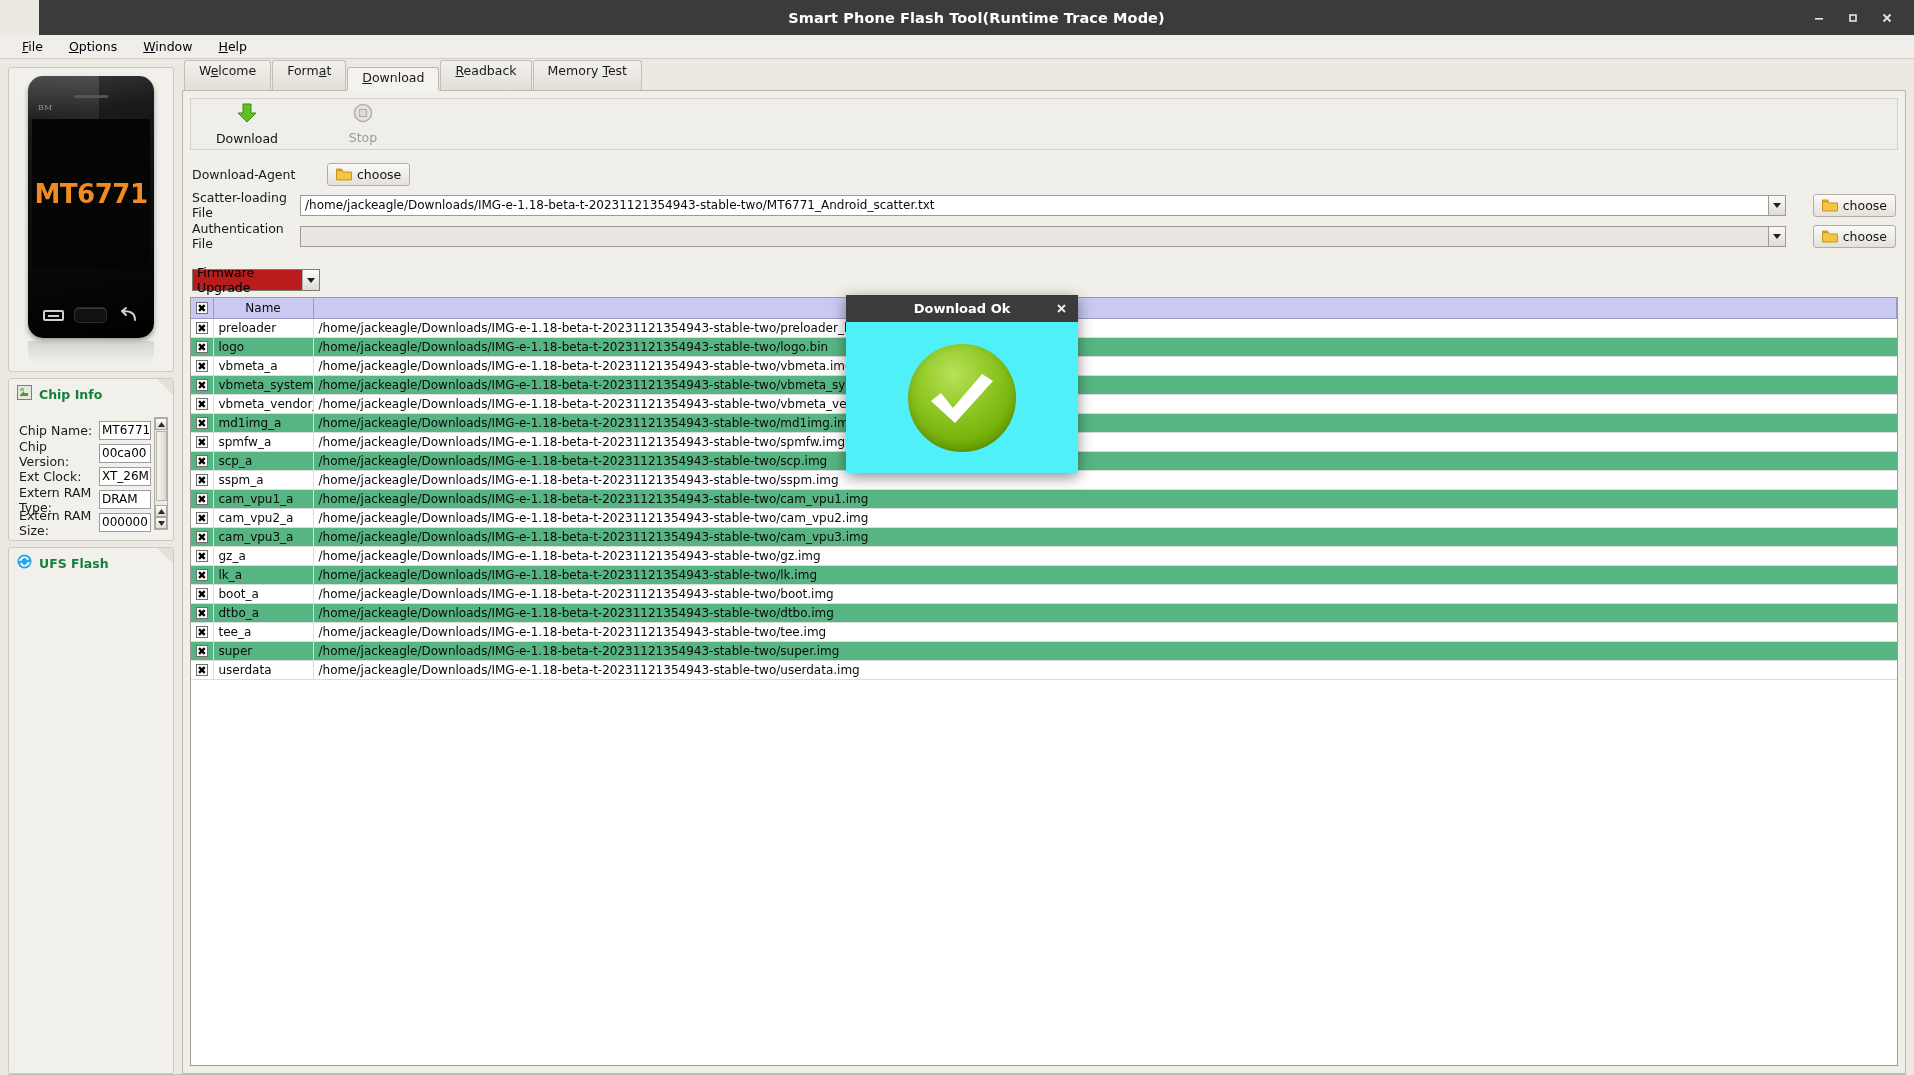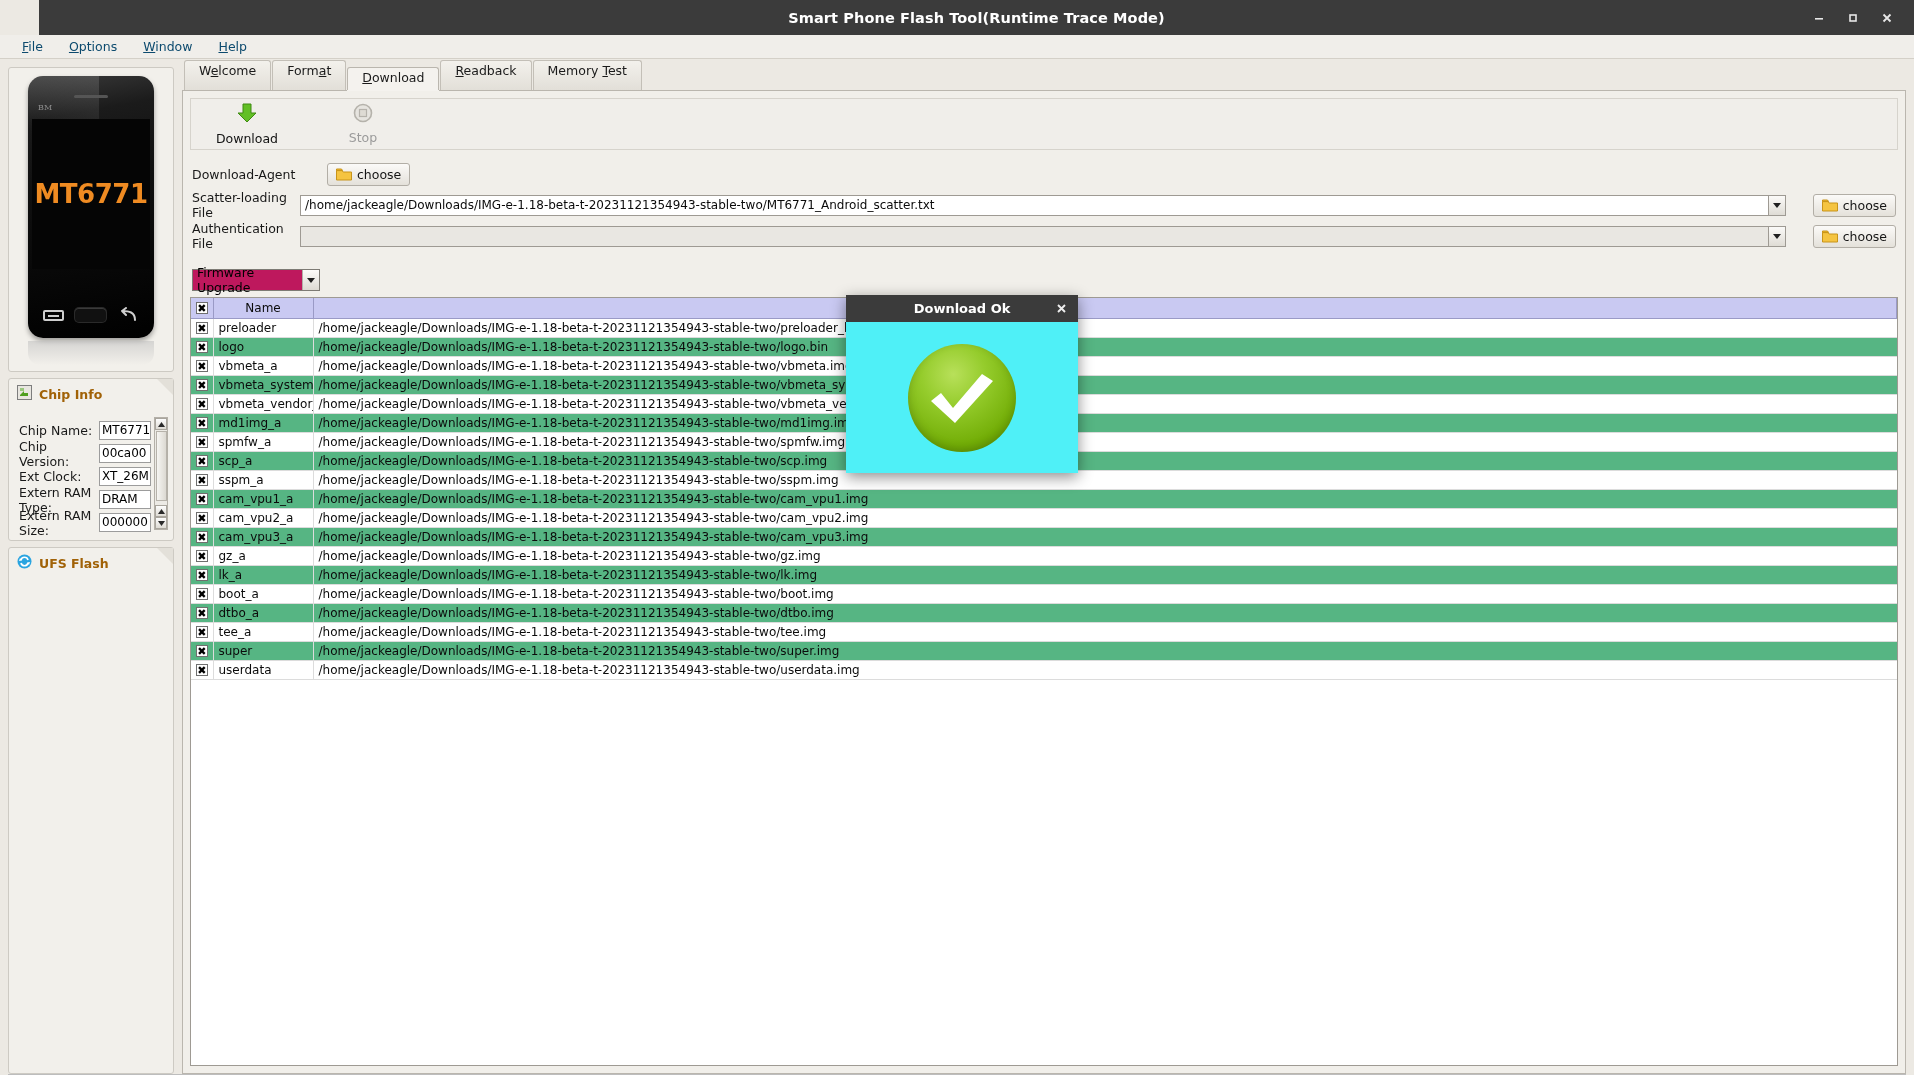--- a/index.html
+++ b/index.html
@@ -23,21 +23,21 @@
              padding-right: 10px; z-index: 2; }
   .winbtn { width: 34px; height: 30px; display: flex; align-items: center;
             justify-content: center; color: #e8e8e8; }
   .winbtn svg { display: block; }
 
   
   .menubar {
     height: 24px; background: #f0eeea; display: flex; align-items: center;
     padding-left: 9px; border-bottom: 1px solid #d4d0c8;
   }
-  .menuitem { font-size: 12.5px; color: #0c4a6e; padding: 2px 13px; }
+  .menuitem { font-size: 12.5px; color: #000000; padding: 2px 13px; }
   .menuitem u { text-decoration: underline; }
 
   
   .appbody { display: flex; height: calc(1075px - 35px - 25px); padding: 8px 8px 0 8px; gap: 8px; }
 
   
   .leftcol { width: 166px; display: flex; flex-direction: column; gap: 6px; }
   .phonebox {
     background: #f2f0eb; border: 1px solid #cdcac3; border-radius: 3px;
     height: 305px; display: flex; align-items: flex-start; justify-content: center;
@@ -87,21 +87,21 @@
     background: linear-gradient(180deg, rgba(190,190,190,.55), rgba(242,240,235,0));
     border-radius: 0 0 12px 12px;
   }
 
   .groupbox {
     border: 1px solid #cdcac3; border-radius: 3px; background: #f2f0eb;
     position: relative;
   }
   .group-title {
     display: flex; align-items: center; gap: 7px;
-    font-size: 12.5px; font-weight: bold; color: #a16207;
+    font-size: 12.5px; font-weight: bold; color: #15803d;
     padding: 6px 8px 4px 8px;
   }
   .group-title .corner {
     position: absolute; right: 0; top: 0; width: 0; height: 0;
     border-left: 16px solid transparent; border-top: 16px solid #e3e0d9;
   }
   .chipinfo { flex: 0 0 auto; padding-bottom: 6px; }
   .chip-rows { display: flex; padding: 6px 0 0 0; }
   .chip-fields { flex: 1; padding-left: 10px; margin-top: 6px; }
   .chip-row { display: flex; align-items: center; height: 23px; margin-bottom: 0px; }
@@ -172,21 +172,21 @@
     border: 1px solid #b2aea6; border-radius: 3px;
     background: linear-gradient(#fbfaf8,#e4e1da);
     display: flex; align-items: center; gap: 5px; padding: 0 8px;
     font-size: 12.5px; color: #151515;
   }
   .folder-icon { width: 16px; height: 13px; }
 
   .selrow { padding: 2px 2px 6px 2px; }
   .select {
     display: inline-flex; align-items: center; height: 22px;
-    border: 1px solid #7d7a74; background: #be185d; font-size: 12.5px; color: #000;
+    border: 1px solid #7d7a74; background: #b91c1c; font-size: 12.5px; color: #000;
     padding-left: 4px; width: 128px; justify-content: space-between;
   }
   .select-arrow {
     width: 19px; height: 20px; border-left: 1px solid #b3b0a9; margin-left: 4px;
     background: linear-gradient(#fcfbf9,#dddad3);
     display: flex; align-items: center; justify-content: center;
   }
 
   
   .tablewrap {

